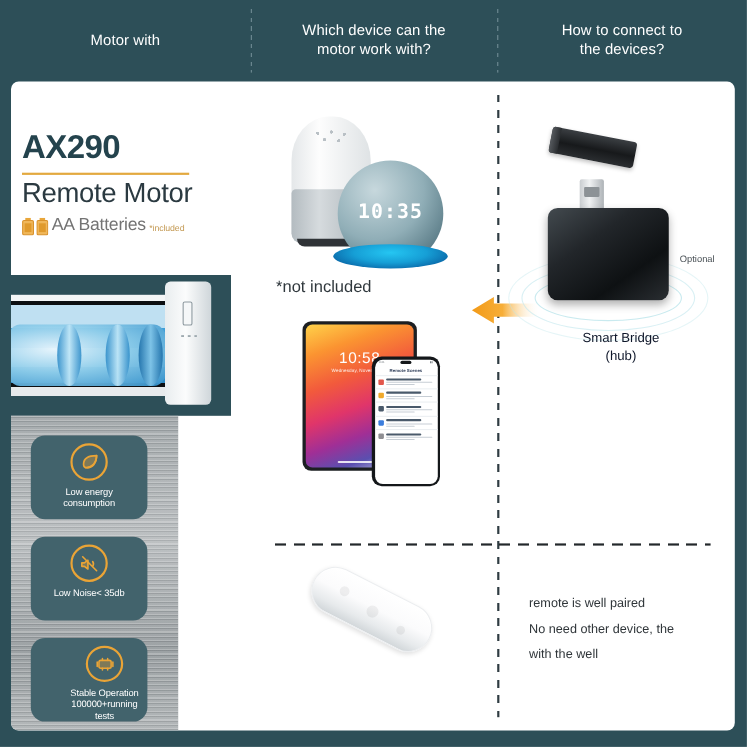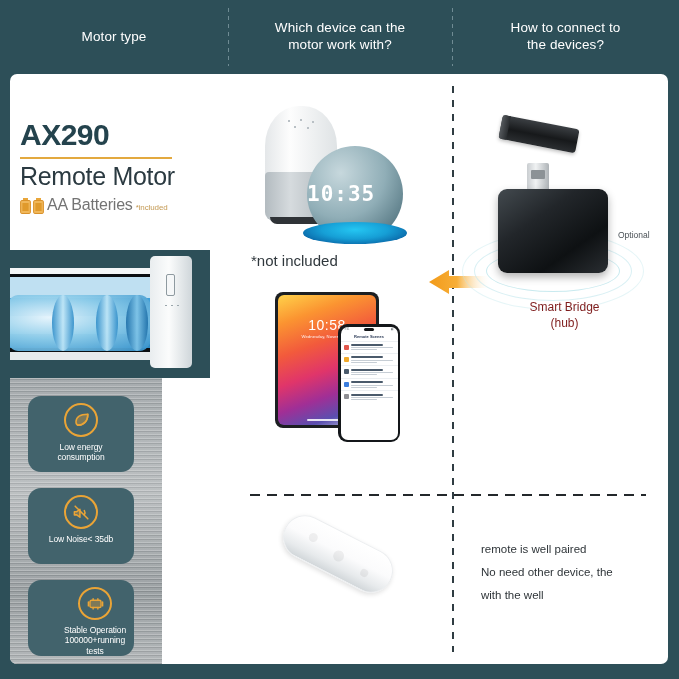--- a/index.html
+++ b/index.html
@@ -164,22 +164,22 @@
       radial-gradient(circle at 28px 4px,#b9c0c5 1.4px,transparent 1.5px),
       radial-gradient(circle at 10px 9px,#b9c0c5 1.4px,transparent 1.5px),
       radial-gradient(circle at 23px 10px,#b9c0c5 1.4px,transparent 1.5px);
   }
   .echo {
     position:absolute; left:56px; top:48px; width:96px; height:96px;
     border-radius:50%;
     background:radial-gradient(circle at 35% 28%,#c7d8dd 0%,#90aeb7 48%,#5e7f8a 78%,#3d5a66 100%);
   }
   .echo-time {
-    position:absolute; left:0; top:36px; width:96px; text-align:left;
-    color:#ffffff; font-size:21px; font-weight:bold; letter-spacing:1px;
+    position:absolute; left:0; top:36px; width:96px; text-align:center;
+    color:#ffffff; font-size:18px; font-weight:bold; letter-spacing:1px;
     font-family:"DejaVu Sans Mono", monospace;
   }
   .echo-ring {
     position:absolute; left:52px; top:124px; width:104px; height:22px;
     border-radius:50%;
     background:radial-gradient(ellipse at 50% 35%,#25c6f2 0%,#169fd6 45%,#0b6fae 75%,rgba(11,80,130,0) 100%);
     filter:blur(.6px);
   }
   .cap-not-inc {
     position:absolute; left:22px; top:178px; width:180px;
@@ -282,39 +282,39 @@
     opacity:.85; background:transparent;
   }
   .rp1 { left:14px; top:146px; width:134px; height:42px; }
   .rp2 { left:2px;  top:137px; width:158px; height:60px; opacity:.6; }
   .rp3 { left:-10px;top:128px; width:182px; height:78px; opacity:.4; }
   .lbl-optional {
     position:absolute; left:146px; top:126px; font-size:8.5px; color:#4a5156;
   }
   .bridge-cap {
     position:absolute; left:0; top:196px; width:185px; text-align:center;
-    font-size:12px; color:#7f1d1d; line-height:1.3;
+    font-size:12px; color:#0f172a; line-height:1.3;
   }
 
   
   .note {
     position:absolute; left:27px; top:42px; width:180px;
     font-size:11.5px; color:#2f3539; line-height:2.0;
   }
 
   
   .arrow { position:absolute; left:200px; top:194px; width:62px; height:28px; }
   .arrow svg { display:block; }
 </style>
 </head>
 <body>
 
 <div class="header">
   <div class="hdr-col c1">
-    <span style="white-space: pre-line;">Motor type</span>
+    <span style="white-space: pre-line;">Motor with</span>
   </div>
   <div class="hdr-div d1"></div>
   <div class="hdr-col c2">
     <span style="white-space: pre-line;">Which device can the
 motor work with?</span>
   </div>
   <div class="hdr-div d2"></div>
   <div class="hdr-col c3">
     <span style="white-space: pre-line;">How to connect to
 the devices?</span>

